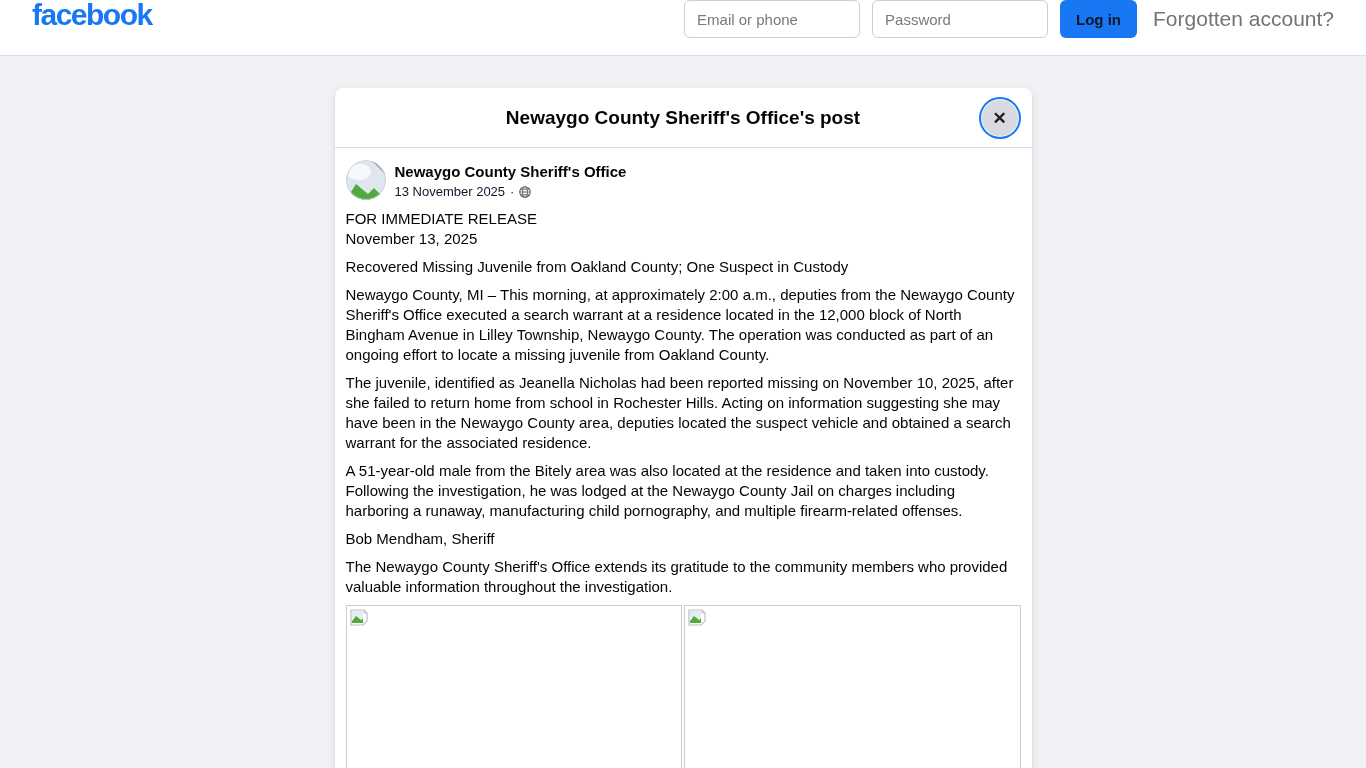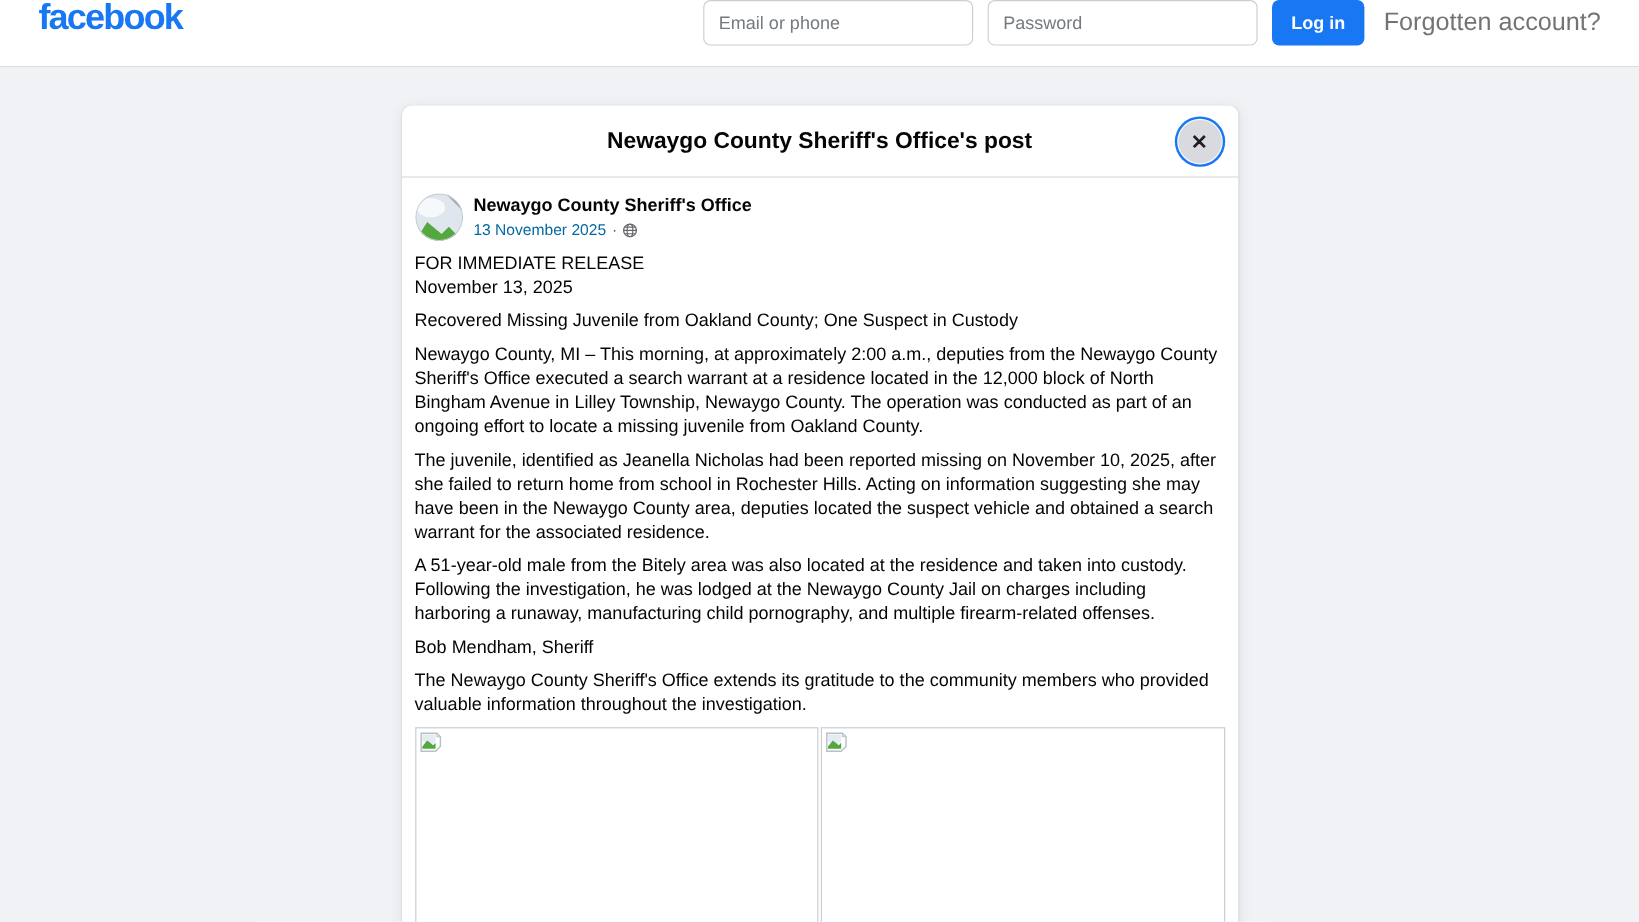--- a/index.html
+++ b/index.html
@@ -24,37 +24,37 @@
     font-size: 30px;
     font-weight: bold;
     color: #1877f2;
     letter-spacing: -1.5px;
     text-decoration: none;
     cursor: pointer;
     line-height: 1;
   }
   .nav-right { display: flex; align-items: center; gap: 12px; }
   .nav-input {
-    width: 225px;
+    width: 176px;
     height: 38px;
     border: 1px solid #ccd0d5;
     border-radius: 6px;
     padding: 0 12px;
     font-size: 15px;
     font-family: "Liberation Sans", sans-serif;
     color: #1c1e21;
     outline: none;
     background: #fff;
   }
   .nav-input::placeholder { color: #757a80; }
   .login-btn {
     height: 38px;
     padding: 0 16px;
     background: #1877f2;
-    color: #ffffff;
+    color: #0f172a;
     font-size: 15px;
     font-weight: bold;
     font-family: "Liberation Sans", sans-serif;
     border: none;
     border-radius: 6px;
     cursor: pointer;
   }
   .forgot-link {
     color: #737373;
     font-size: 21px;
@@ -100,33 +100,33 @@
     font-size: 17px;
     font-weight: bold;
     color: #1c1e21;
     cursor: pointer;
     box-shadow: 0 0 0 1px #f5f6f7, 0 0 0 3px #1877f2;
     font-family: "Liberation Sans", sans-serif;
   }
 
   
   .modal-body { padding: 12px 11px 0; }
-  .post-header { display: flex; align-items: flex-end; gap: 9px; }
+  .post-header { display: flex; align-items: flex-start; gap: 9px; }
   .avatar {
     width: 40px; height: 40px; border-radius: 50%;
     overflow: hidden; flex: 0 0 auto; cursor: pointer;
     display: block;
   }
   .post-head-text { padding-top: 2px; }
   .author {
     font-size: 15px; font-weight: bold; color: #050505;
     text-decoration: none; cursor: pointer; display: block; line-height: 19px;
   }
   .timestamp {
-    font-size: 13px; color: #0369a1; text-decoration: none; cursor: pointer;
+    font-size: 13px; color: #0f172a; text-decoration: none; cursor: pointer;
     display: inline-flex; align-items: center; gap: 5px; line-height: 17px; margin-top: 2px;
   }
   .globe { display: inline-block; vertical-align: middle; }
 
   .post-text { margin-top: 9px; font-size: 15px; line-height: 20px; color: #050505; }
   .post-text .para { margin-bottom: 8px; white-space: pre-line; }
 
   .post-images { display: flex; gap: 2px; margin-top: 6px; }
   .img-ph {
     width: 337px;

